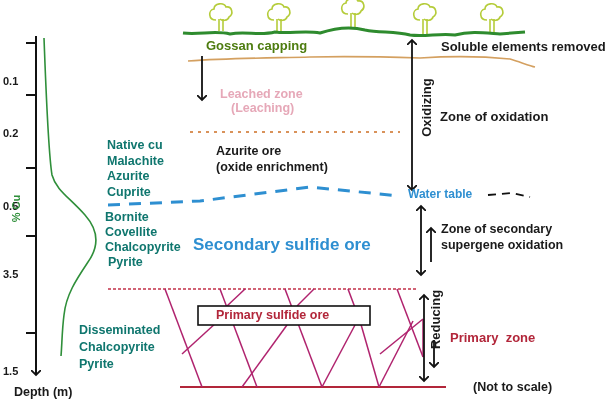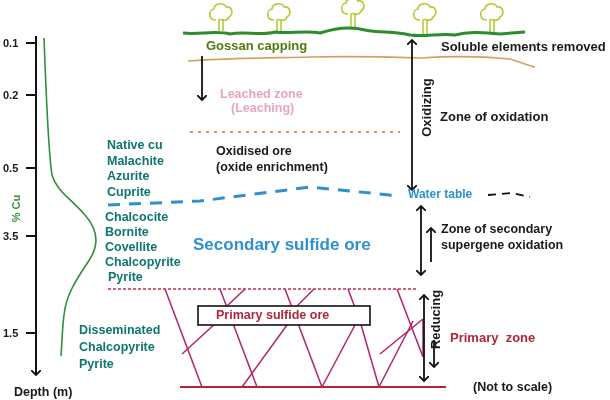--- a/index.html
+++ b/index.html
@@ -2,21 +2,21 @@
 <html><head>
   <meta charset="utf-8">
   <style>
     html, body { margin: 0; padding: 0; background: #ffffff; }
     body { width: 610px; height: 400px; overflow: hidden; position: relative; font-family: "Liberation Sans", sans-serif; }
     #diagram { position: absolute; left: 0; top: 0; width: 610px; height: 400px; }
     .lbl { position: absolute; font-family: "Liberation Sans", sans-serif; font-weight: bold; white-space: nowrap; line-height: 1; }
     .black { color: #1a1a1a; }
     .mlist { position: absolute; font-family: "Liberation Sans", sans-serif; font-weight: bold; font-size: 12.5px; color: #0f766e; line-height: 15.5px; }
     .mlist div { white-space: nowrap; }
-    .tick { position: absolute; font-family: "Liberation Sans", sans-serif; font-weight: bold; font-size: 11px; color: #1a1a1a; line-height: 1; }
+    .tick { position: absolute; font-family: "Liberation Sans", sans-serif; font-weight: bold; font-size: 11px; color: #1a1a1a; line-height: 1; margin-top: 38px; }
     .vert { position: absolute; font-family: "Liberation Sans", sans-serif; font-weight: bold; white-space: nowrap; transform-origin: center center; transform: rotate(-90deg); line-height: 1; }
   </style>
 </head>
 <body>
 
 <svg id="diagram" viewBox="0 0 610 400" xmlns="http://www.w3.org/2000/svg">
   <defs>
     <marker id="ah" markerWidth="10" markerHeight="10" refX="5" refY="5" orient="auto-start-reverse" markerUnits="userSpaceOnUse">
       <path d="M0,0 L5,5 L0,10" fill="none" stroke="#111" stroke-width="1.8"></path>
     </marker>
@@ -108,33 +108,32 @@
 <div class="tick" style="left:3px; top:90px;">0.2</div>
 <div class="tick" style="left:3px; top:163px;">0.5</div>
 <div class="tick" style="left:3px; top:231px;">3.5</div>
 <div class="tick" style="left:3px; top:328px;">1.5</div>
 <div class="vert" style="left:3px; top:203px; font-size:11px; color:#2f8f3a;">% Cu</div>
 <div class="lbl black" style="left:14px; top:386px; font-size:12.5px;">Depth (m)</div>
 
 <div class="lbl" style="left:206px; top:39px; font-size:13px; color:#4d7c0f;">Gossan capping</div>
 <div class="lbl" style="left:220px; top:88px; font-size:12.5px; color:#e6a8b8;">Leached zone</div>
 <div class="lbl" style="left:231px; top:102px; font-size:12.5px; color:#e6a8b8;">(Leaching)</div>
-<div class="lbl black" style="left:216px; top:145px; font-size:12.5px;">Oxidised ore</div>
+<div class="lbl black" style="left:216px; top:145px; font-size:12.5px;">Azurite ore</div>
 <div class="lbl black" style="left:216px; top:161px; font-size:12.5px;">(oxide enrichment)</div>
 <div class="lbl" style="left:193px; top:236px; font-size:17px; color:#2e8fd1;">Secondary sulfide ore</div>
 <div class="lbl" style="left:216px; top:309px; font-size:12.5px; color:#b2263a;">Primary sulfide ore</div>
 
 <div class="mlist" style="left:107px; top:138px;">
   <div>Native cu</div>
   <div>Malachite</div>
   <div>Azurite</div>
   <div>Cuprite</div>
 </div>
 <div class="mlist" style="left:105px; top:210px; line-height:15px;">
-  <div>Chalcocite</div>
   <div>Bornite</div>
   <div>Covellite</div>
   <div>Chalcopyrite</div>
   <div style="padding-left:3px;">Pyrite</div>
 </div>
 <div class="mlist" style="left:79px; top:322px; line-height:17px;">
   <div>Disseminated</div>
   <div>Chalcopyrite</div>
   <div>Pyrite</div>
 </div>

